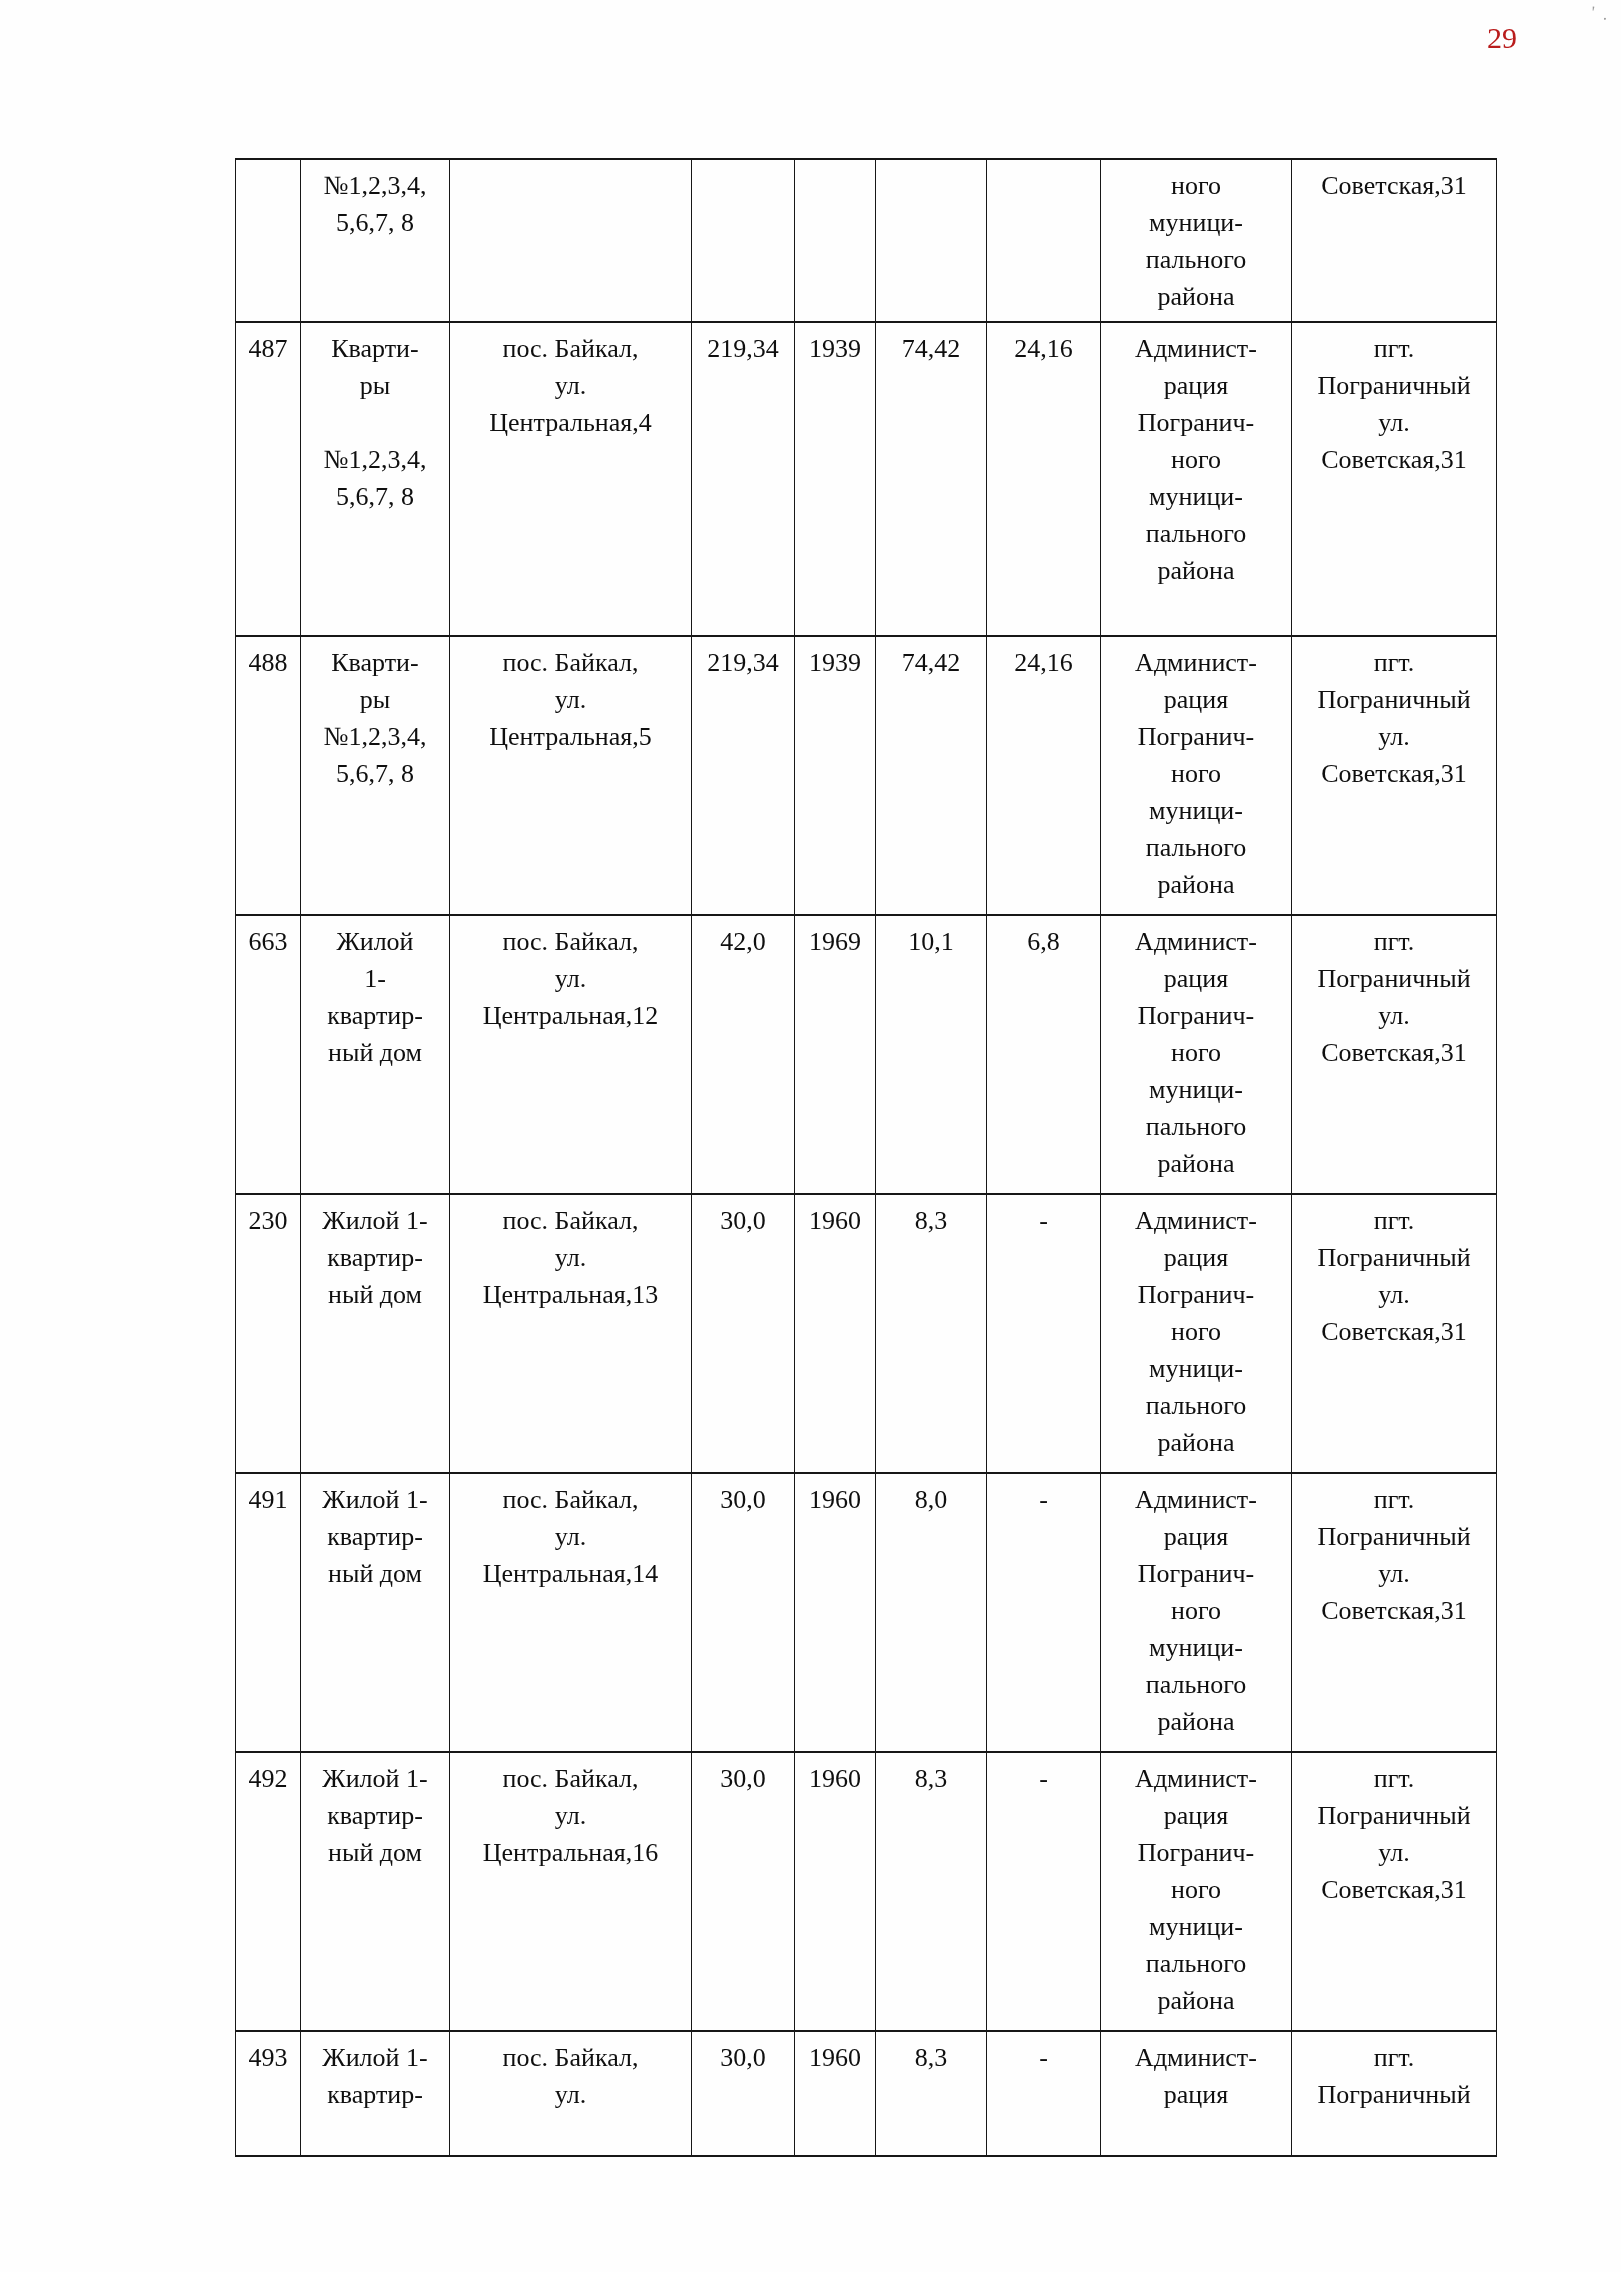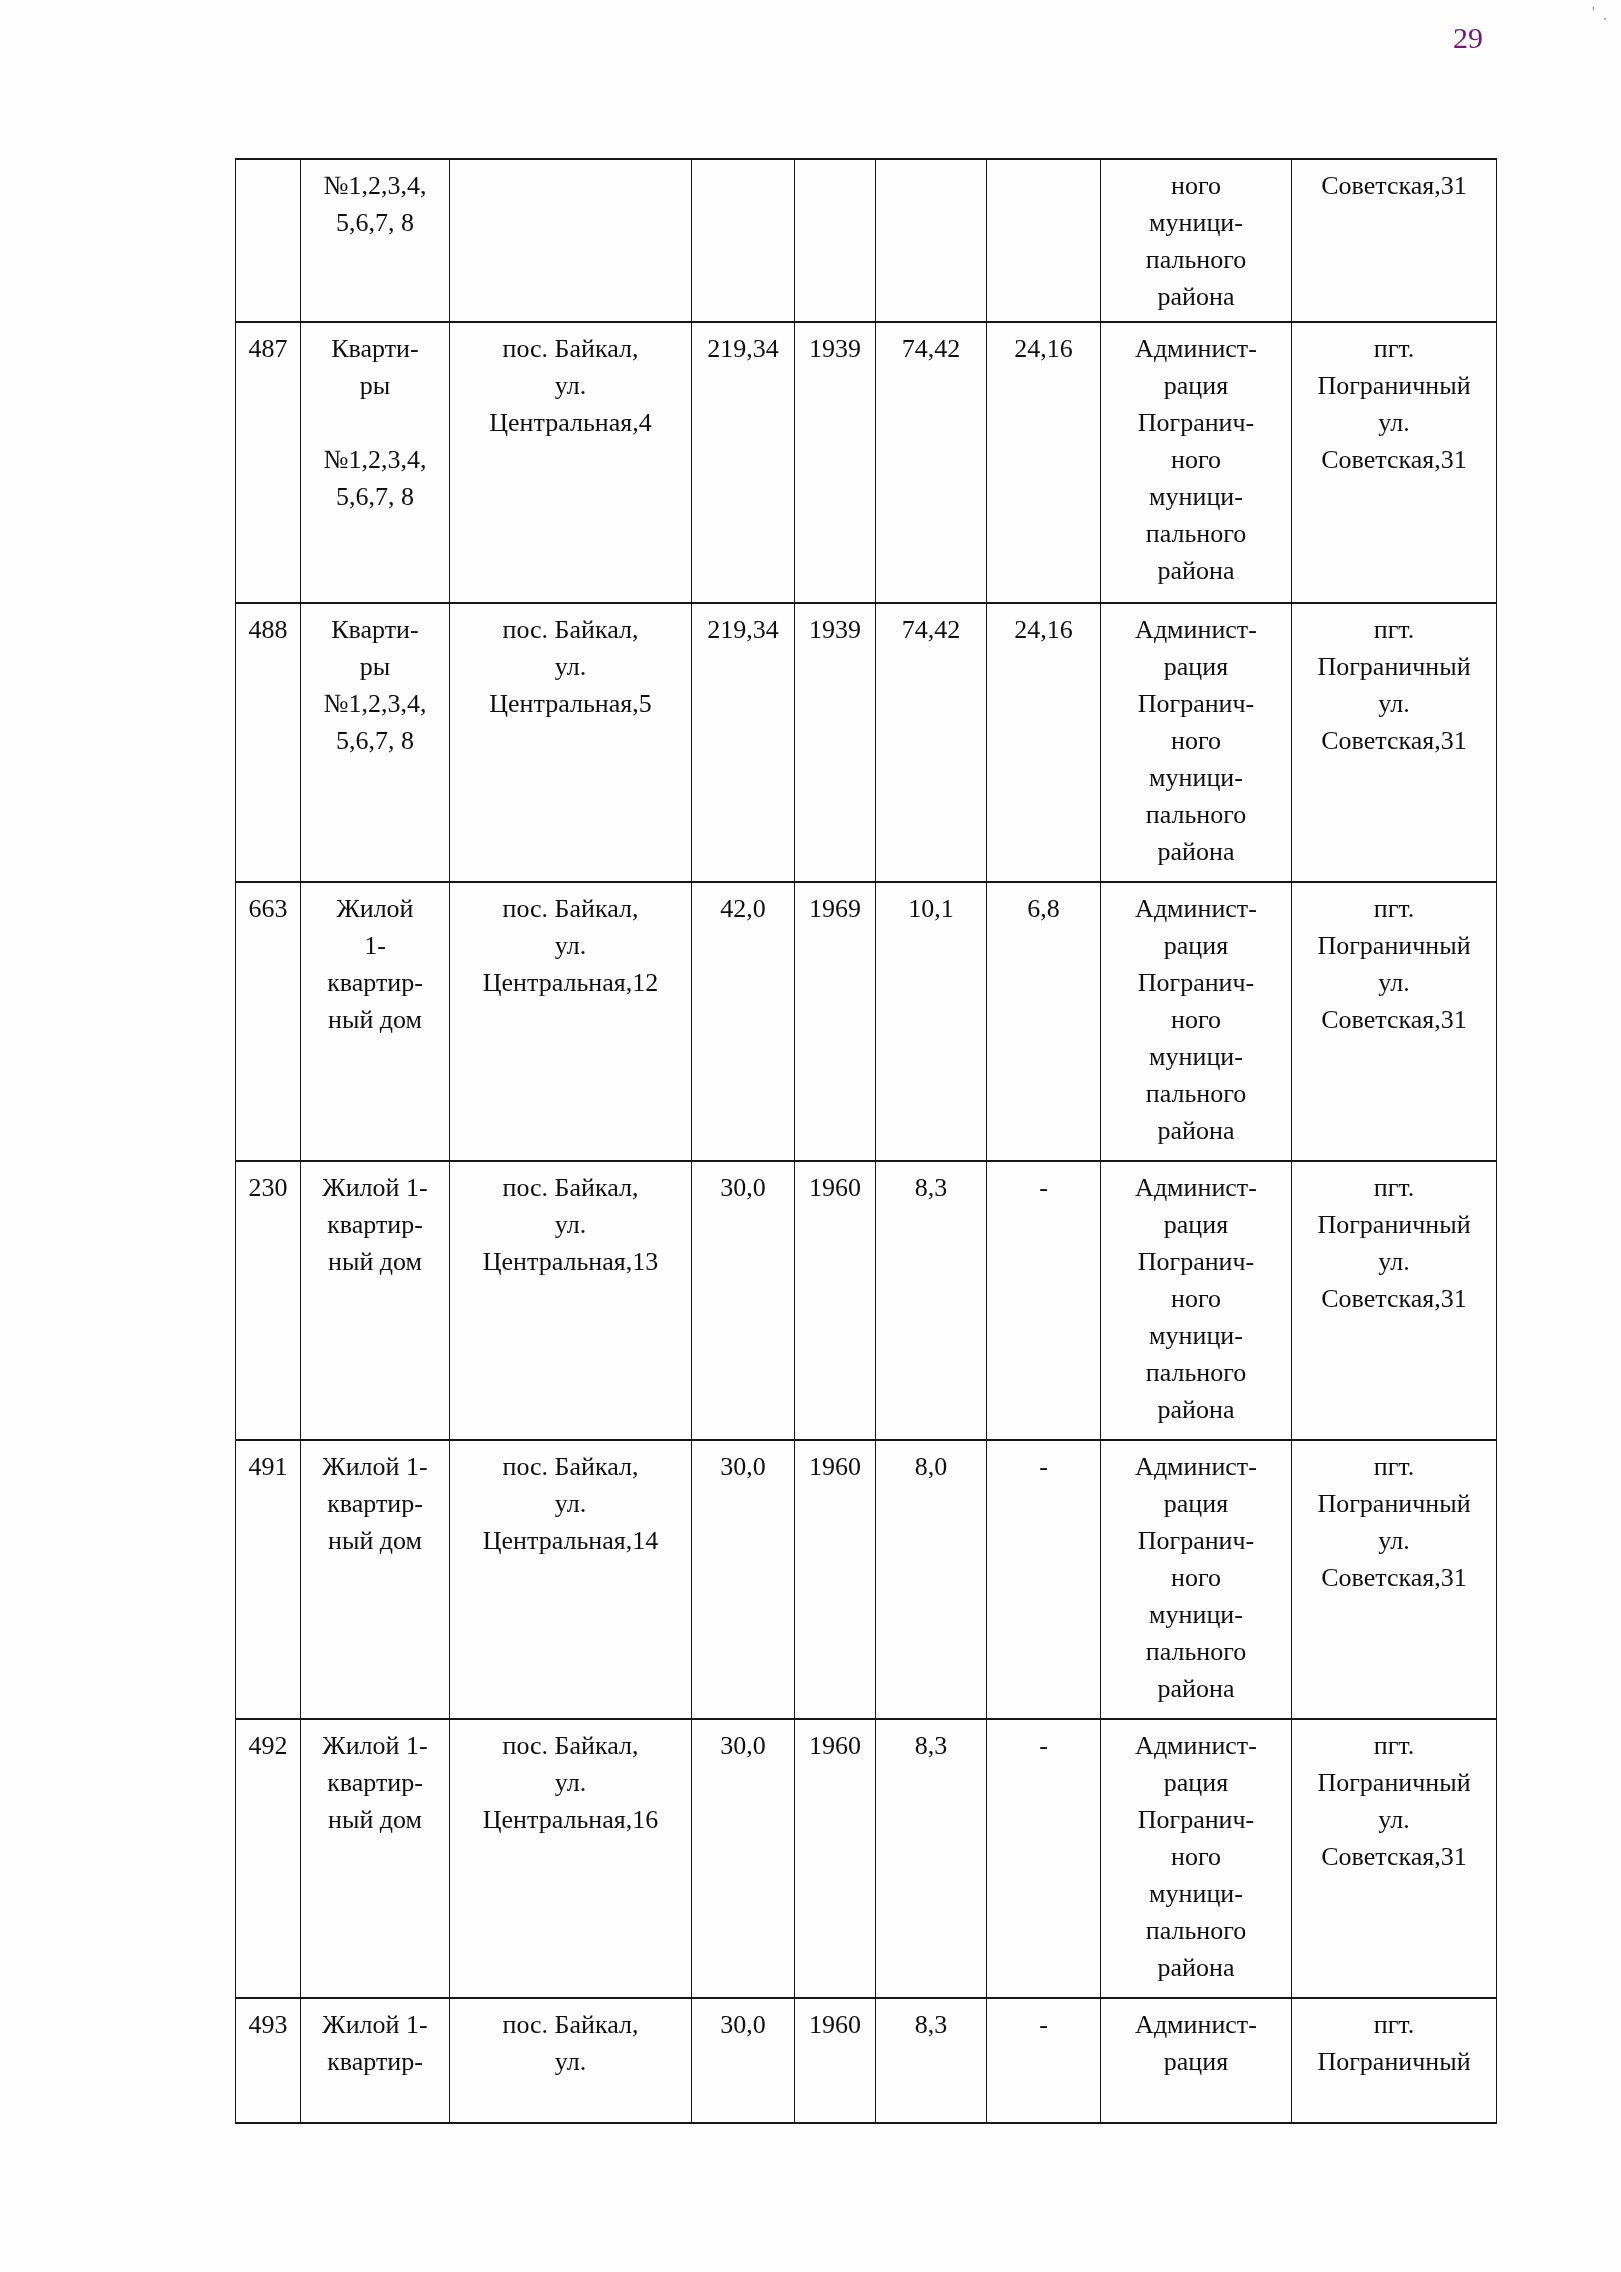--- a/index.html
+++ b/index.html
@@ -12,24 +12,24 @@
     width: 1622px;
     height: 2273px;
     background: #fefefe;
     font-family: "Liberation Serif", serif;
     color: #0f0f0f;
     overflow: hidden;
   }
   .page-number {
     position: absolute;
     top: 23px;
-    left: 1453px;
+    left: 1487px;
     font-size: 30px;
     line-height: 1;
-    color: #701a75;
+    color: #b91c1c;
   }
   .corner-mark {
     position: absolute;
     top: 3.9px;
     left: 1591px;
     font-size: 17px;
     color: #777;
     opacity: 0.75;
     transform: rotate(8deg);
     letter-spacing: 2.6px;
@@ -50,21 +50,21 @@
     border-bottom: 2.6px solid #171717;
     vertical-align: top;
     text-align: center;
     padding: 6.5px 2.6px 0 2.6px;
     font-size: 26px;
     line-height: 37px;
     white-space: pre-line;
     overflow: hidden;
   }
   tr.r-carry  { height: 163px; }
-  tr.r-487    { height: 281px; }
+  tr.r-487    { height: 314px; }
   tr.r-std    { height: 279px; }
   tr.r-493    { height: 125px; }
 </style>
 </head>
 <body>
 
 <div class="page">
 
   <div class="corner-mark">' .</div>
 

